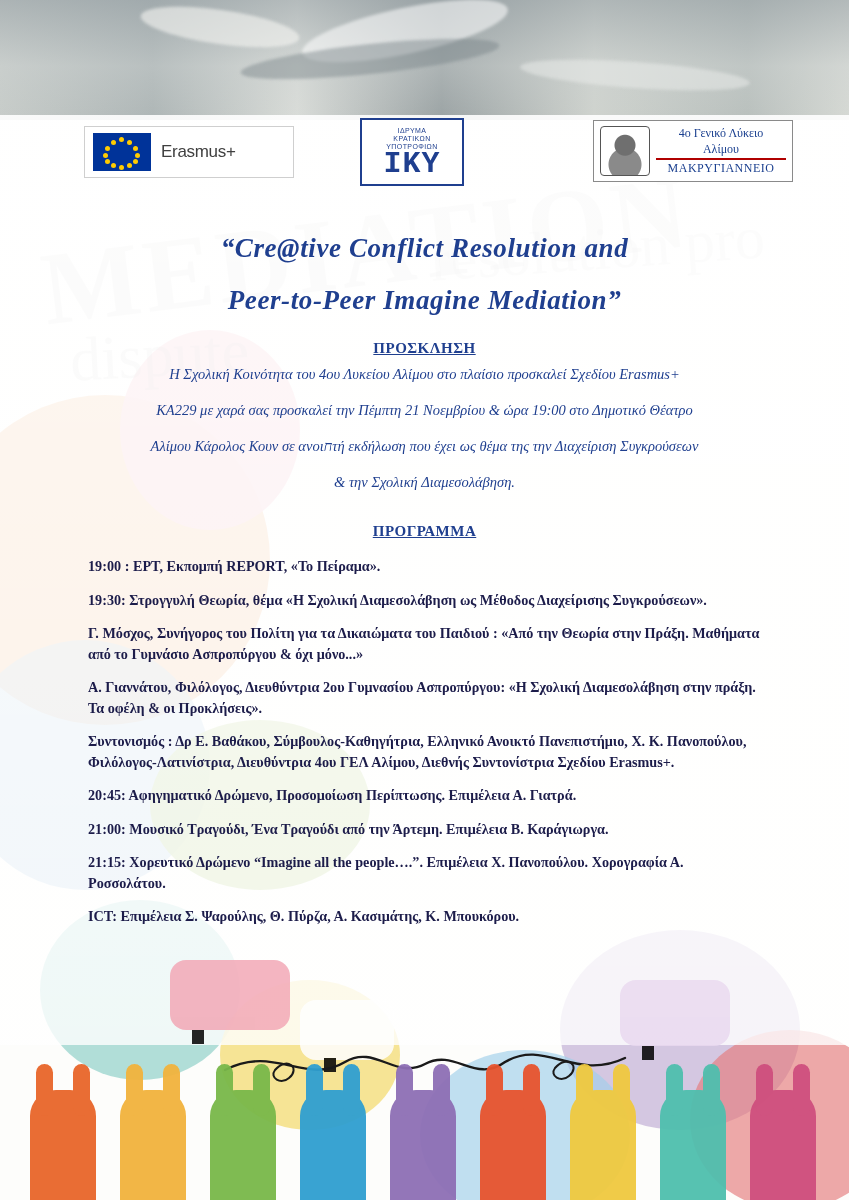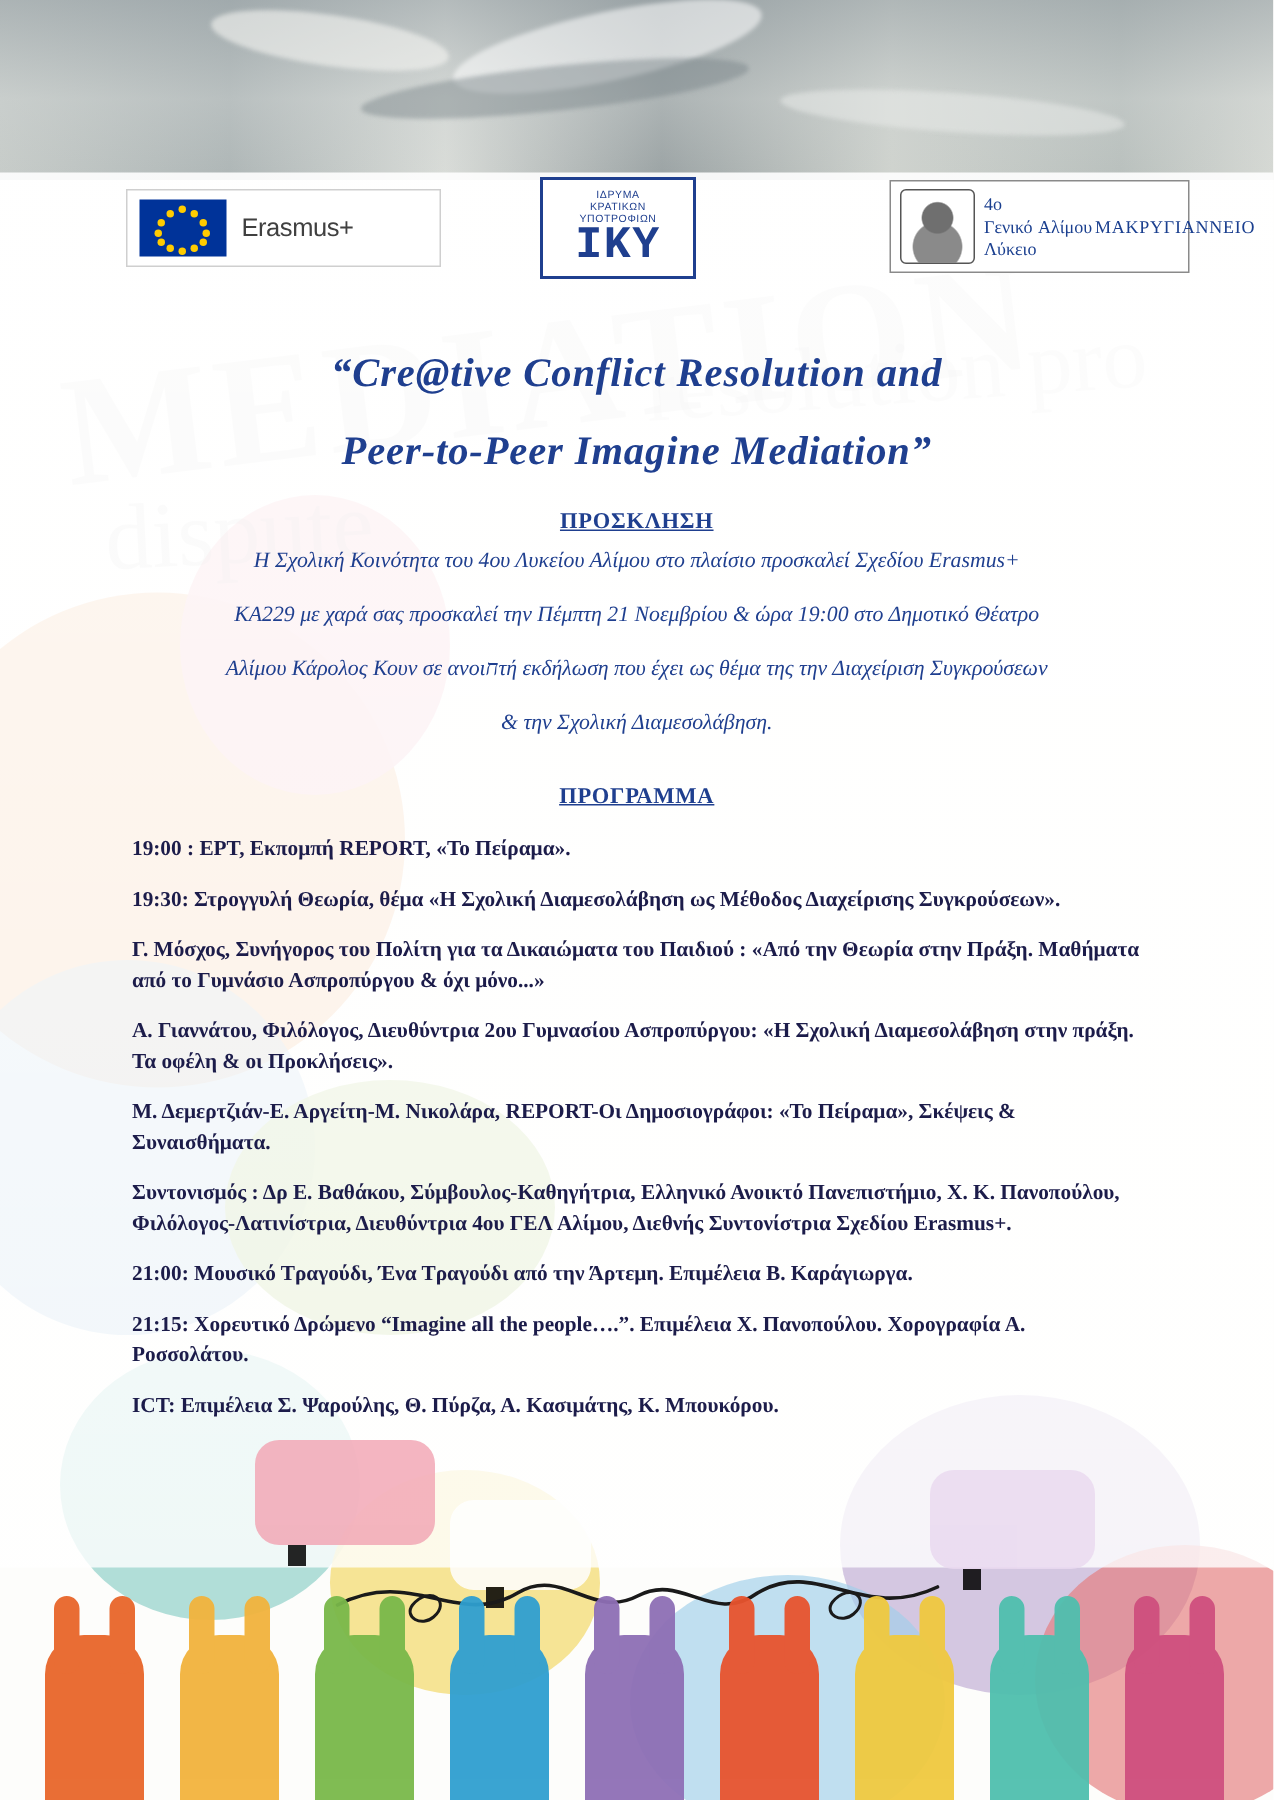--- a/index.html
+++ b/index.html
@@ -225,21 +225,21 @@
     flex: none;
     border: 1px solid #555;
     border-radius: 4px;
     background:
       radial-gradient(circle at 50% 38%, #6f6f6f 0 10px, rgba(0,0,0,0) 11px),
       radial-gradient(circle at 50% 78%, #8a8a8a 0 16px, rgba(0,0,0,0) 17px),
       #ffffff;
   }
   .school-lines {
     display: flex;
-    flex-direction: row;
+    flex-direction: column;
     align-items: center;
     gap: 1px;
     flex: 1;
   }
   .school-l1 { font-family: "Liberation Serif", serif; font-size: 12px; color: #1a3f8f; }
   .school-l2 { font-family: "Liberation Serif", serif; font-size: 12px; color: #1a3f8f; text-align: right; }
   .school-rule { width: 100%; height: 2px; background: #b00000; }
   .school-l3 { font-family: "Liberation Serif", serif; font-size: 12px; color: #1a3f8f; letter-spacing: 0.5px; }
 
   
@@ -396,22 +396,22 @@
     <div class="invite-p">ΚΑ229 με χαρά σας προσκαλεί την Πέμπτη 21 Νοεμβρίου &amp; ώρα 19:00 στο Δημοτικό Θέατρο</div>
     <div class="invite-p">Αλίμου Κάρολος Κουν σε ανοιחτή εκδήλωση που έχει ως θέμα της την Διαχείριση Συγκρούσεων</div>
     <div class="invite-p">&amp; την Σχολική Διαμεσολάβηση.</div>
 
     <div class="program-head">ΠΡΟΓΡΑΜΜΑ</div>
 
     <p class="item">19:00 : ΕΡΤ, Εκπομπή REPORT, «Το Πείραμα».</p>
     <p class="item">19:30: Στρογγυλή Θεωρία, θέμα «Η Σχολική Διαμεσολάβηση ως Μέθοδος Διαχείρισης Συγκρούσεων».</p>
     <p class="item">Γ. Μόσχος, Συνήγορος του Πολίτη για τα Δικαιώματα του Παιδιού : «Από την Θεωρία στην Πράξη. Μαθήματα από το Γυμνάσιο Ασπροπύργου &amp; όχι μόνο...»</p>
     <p class="item">Α. Γιαννάτου, Φιλόλογος, Διευθύντρια 2ου Γυμνασίου Ασπροπύργου: «Η Σχολική Διαμεσολάβηση στην πράξη. Τα οφέλη &amp; οι Προκλήσεις».</p>
-    <p class="item">Μ. Δεμερτζιάν-Ε. Αργείτη-Μ. Νικολάρα, REPORT-Οι Δημοσιογράφοι: «Το Πείραμα», Σκέψεις &amp; Συναισθήματα.</p>
     <p class="item">Συντονισμός : Δρ Ε. Βαθάκου, Σύμβουλος-Καθηγήτρια, Ελληνικό Ανοικτό Πανεπιστήμιο, Χ. Κ. Πανοπούλου, Φιλόλογος-Λατινίστρια, Διευθύντρια 4ου ΓΕΛ Αλίμου, Διεθνής Συντονίστρια Σχεδίου Erasmus+.</p>
+    <p class="item">20:45: Αφηγηματικό Δρώμενο, Προσομοίωση Περίπτωσης. Επιμέλεια Α. Γιατρά.</p>
     <p class="item">21:00: Μουσικό Τραγούδι, Ένα Τραγούδι από την Άρτεμη. Επιμέλεια Β. Καράγιωργα.</p>
     <p class="item">21:15: Χορευτικό Δρώμενο “Imagine all the people….”. Επιμέλεια Χ. Πανοπούλου. Χορογραφία Α. Ροσσολάτου.</p>
     <p class="item">ICT: Επιμέλεια Σ. Ψαρούλης, Θ. Πύρζα, Α. Κασιμάτης, Κ. Μπουκόρου.</p>
 
   </div>
 
   <div class="speech" style="left:170px; top:960px; width:120px; height:70px; background:#f2a8b6; border-color:#f2a8b6;"></div>
   <div class="speech" style="left:300px; top:1000px; width:90px; height:56px; background:#ffffff; border:2px solid #cfcfcf; border-color:#ffffff;"></div>
   <div class="speech" style="left:620px; top:980px; width:110px; height:66px; background:#ead9f0; border-color:#ead9f0;"></div>
 

